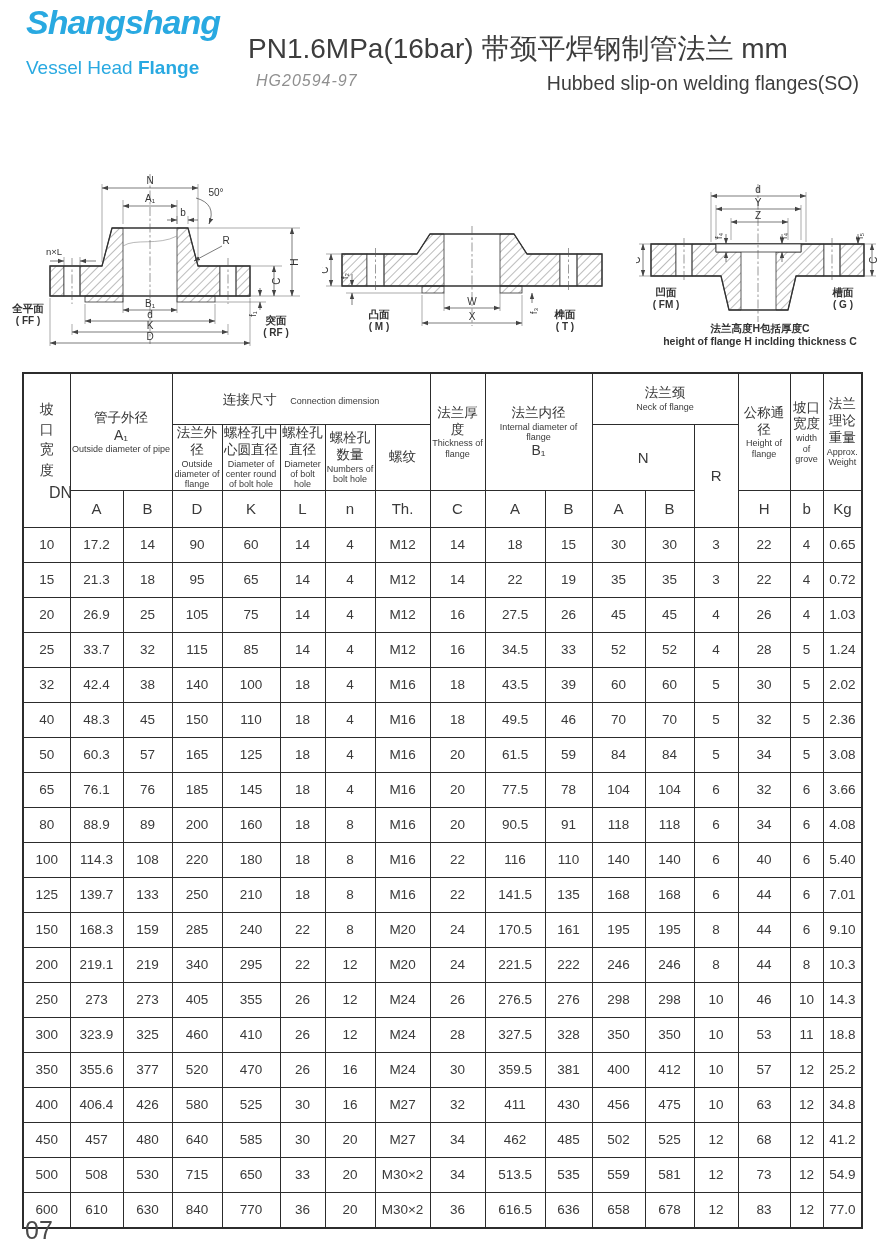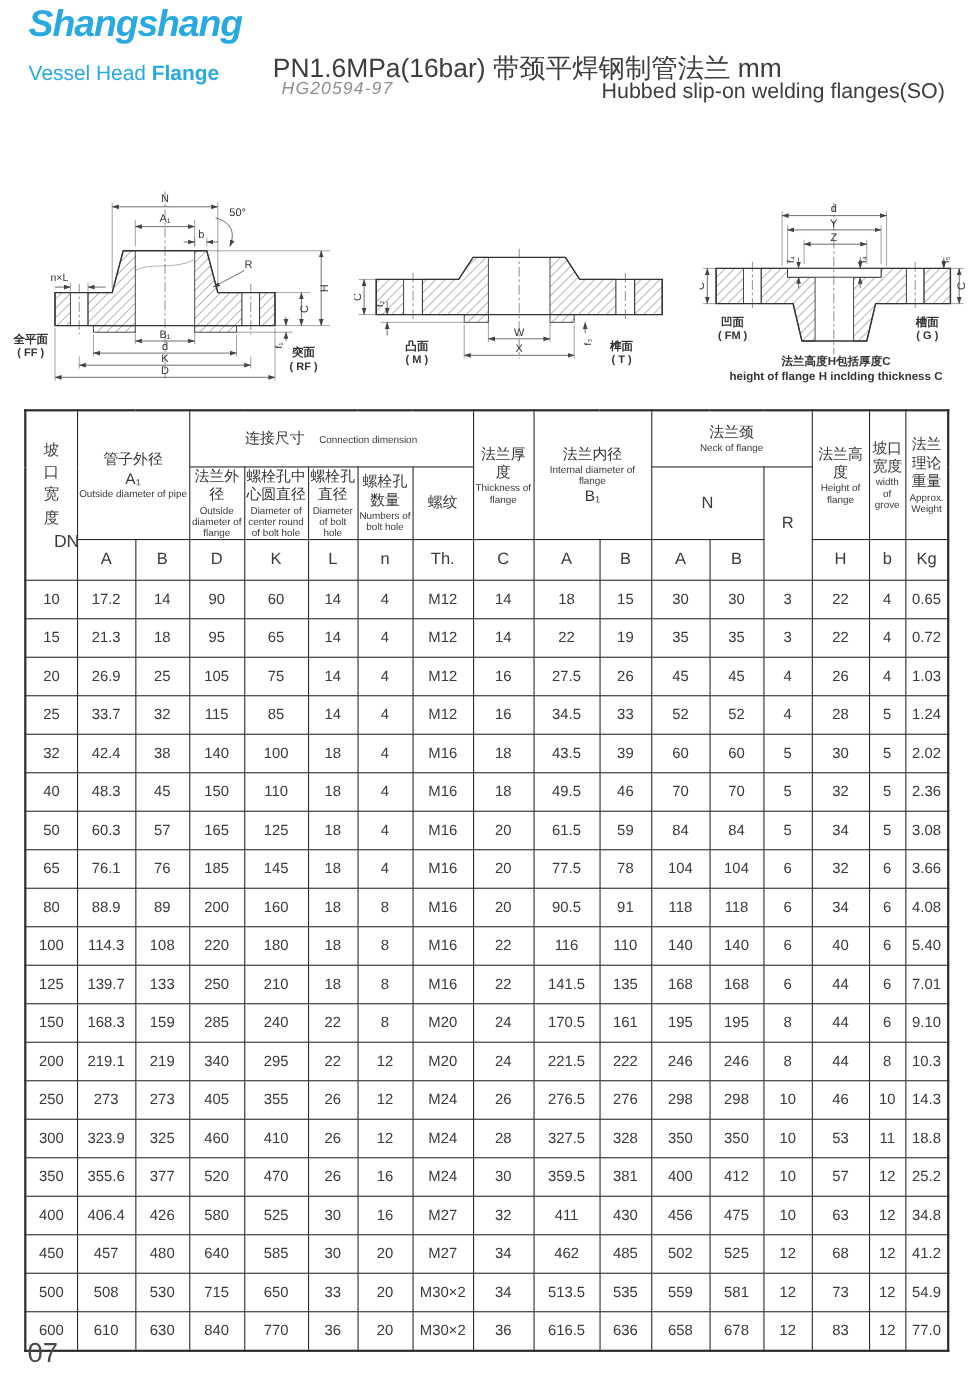--- a/index.html
+++ b/index.html
@@ -7,21 +7,21 @@
     width:883px;height:1252px;background:#ffffff;position:relative;
     font-family:"Liberation Sans","DejaVu Sans",sans-serif;color:#3a3a3a;
     overflow:hidden;
   }
   .page{position:absolute;inset:0;}
   
   .logo{position:absolute;left:26px;top:4px;color:#29a9e1;}
   .logo-title{font-size:34px;font-weight:bold;font-style:italic;letter-spacing:-1px;line-height:1.1;}
   .logo-sub{font-size:19px;margin-top:16px;letter-spacing:0px;}
   .logo-sub .bold{font-weight:bold;}
-  .page-title{position:absolute;left:248px;top:46px;font-size:24px;color:#3d3d3d;white-space:nowrap;font-weight:400;}
+  .page-title{position:absolute;left:248px;top:30px;font-size:28px;color:#3d3d3d;white-space:nowrap;font-weight:400;}
   .standard{position:absolute;left:256px;top:72px;font-size:16px;font-weight:normal;font-style:italic;color:#8f8f8f;letter-spacing:1px;}
   .subtitle-en{position:absolute;right:24px;top:72px;font-size:19.5px;color:#3d3d3d;margin-left:32px;}
   
   .diag{position:absolute;}
   .diag text{fill:#333;font-family:"Liberation Sans","DejaVu Sans",sans-serif;}
   
   table.spec{
     position:absolute;left:22px;top:372px;width:841px;
     border-collapse:collapse;table-layout:fixed;
     border:2px solid #2c2c2c;
@@ -282,21 +282,21 @@
         <th rowspan="2" colspan="2">
           <div class="zh">法兰内径</div>
           <div class="en">Internal diameter of flange</div>
           <div class="sub">B₁</div>
         </th>
         <th colspan="3">
           <div class="zh">法兰颈</div>
           <div class="en">Neck of flange</div>
         </th>
         <th rowspan="2">
-          <div class="zh">法兰高度</div>
+          <div class="zh">公称通径</div>
           <div class="en">Height of flange</div>
         </th>
         <th rowspan="2">
           <div class="zh">坡口宽度</div>
           <div class="en">width of grove</div>
         </th>
         <th rowspan="2">
           <div class="zh">法兰理论重量</div>
           <div class="en">Approx. Weight</div>
         </th>

